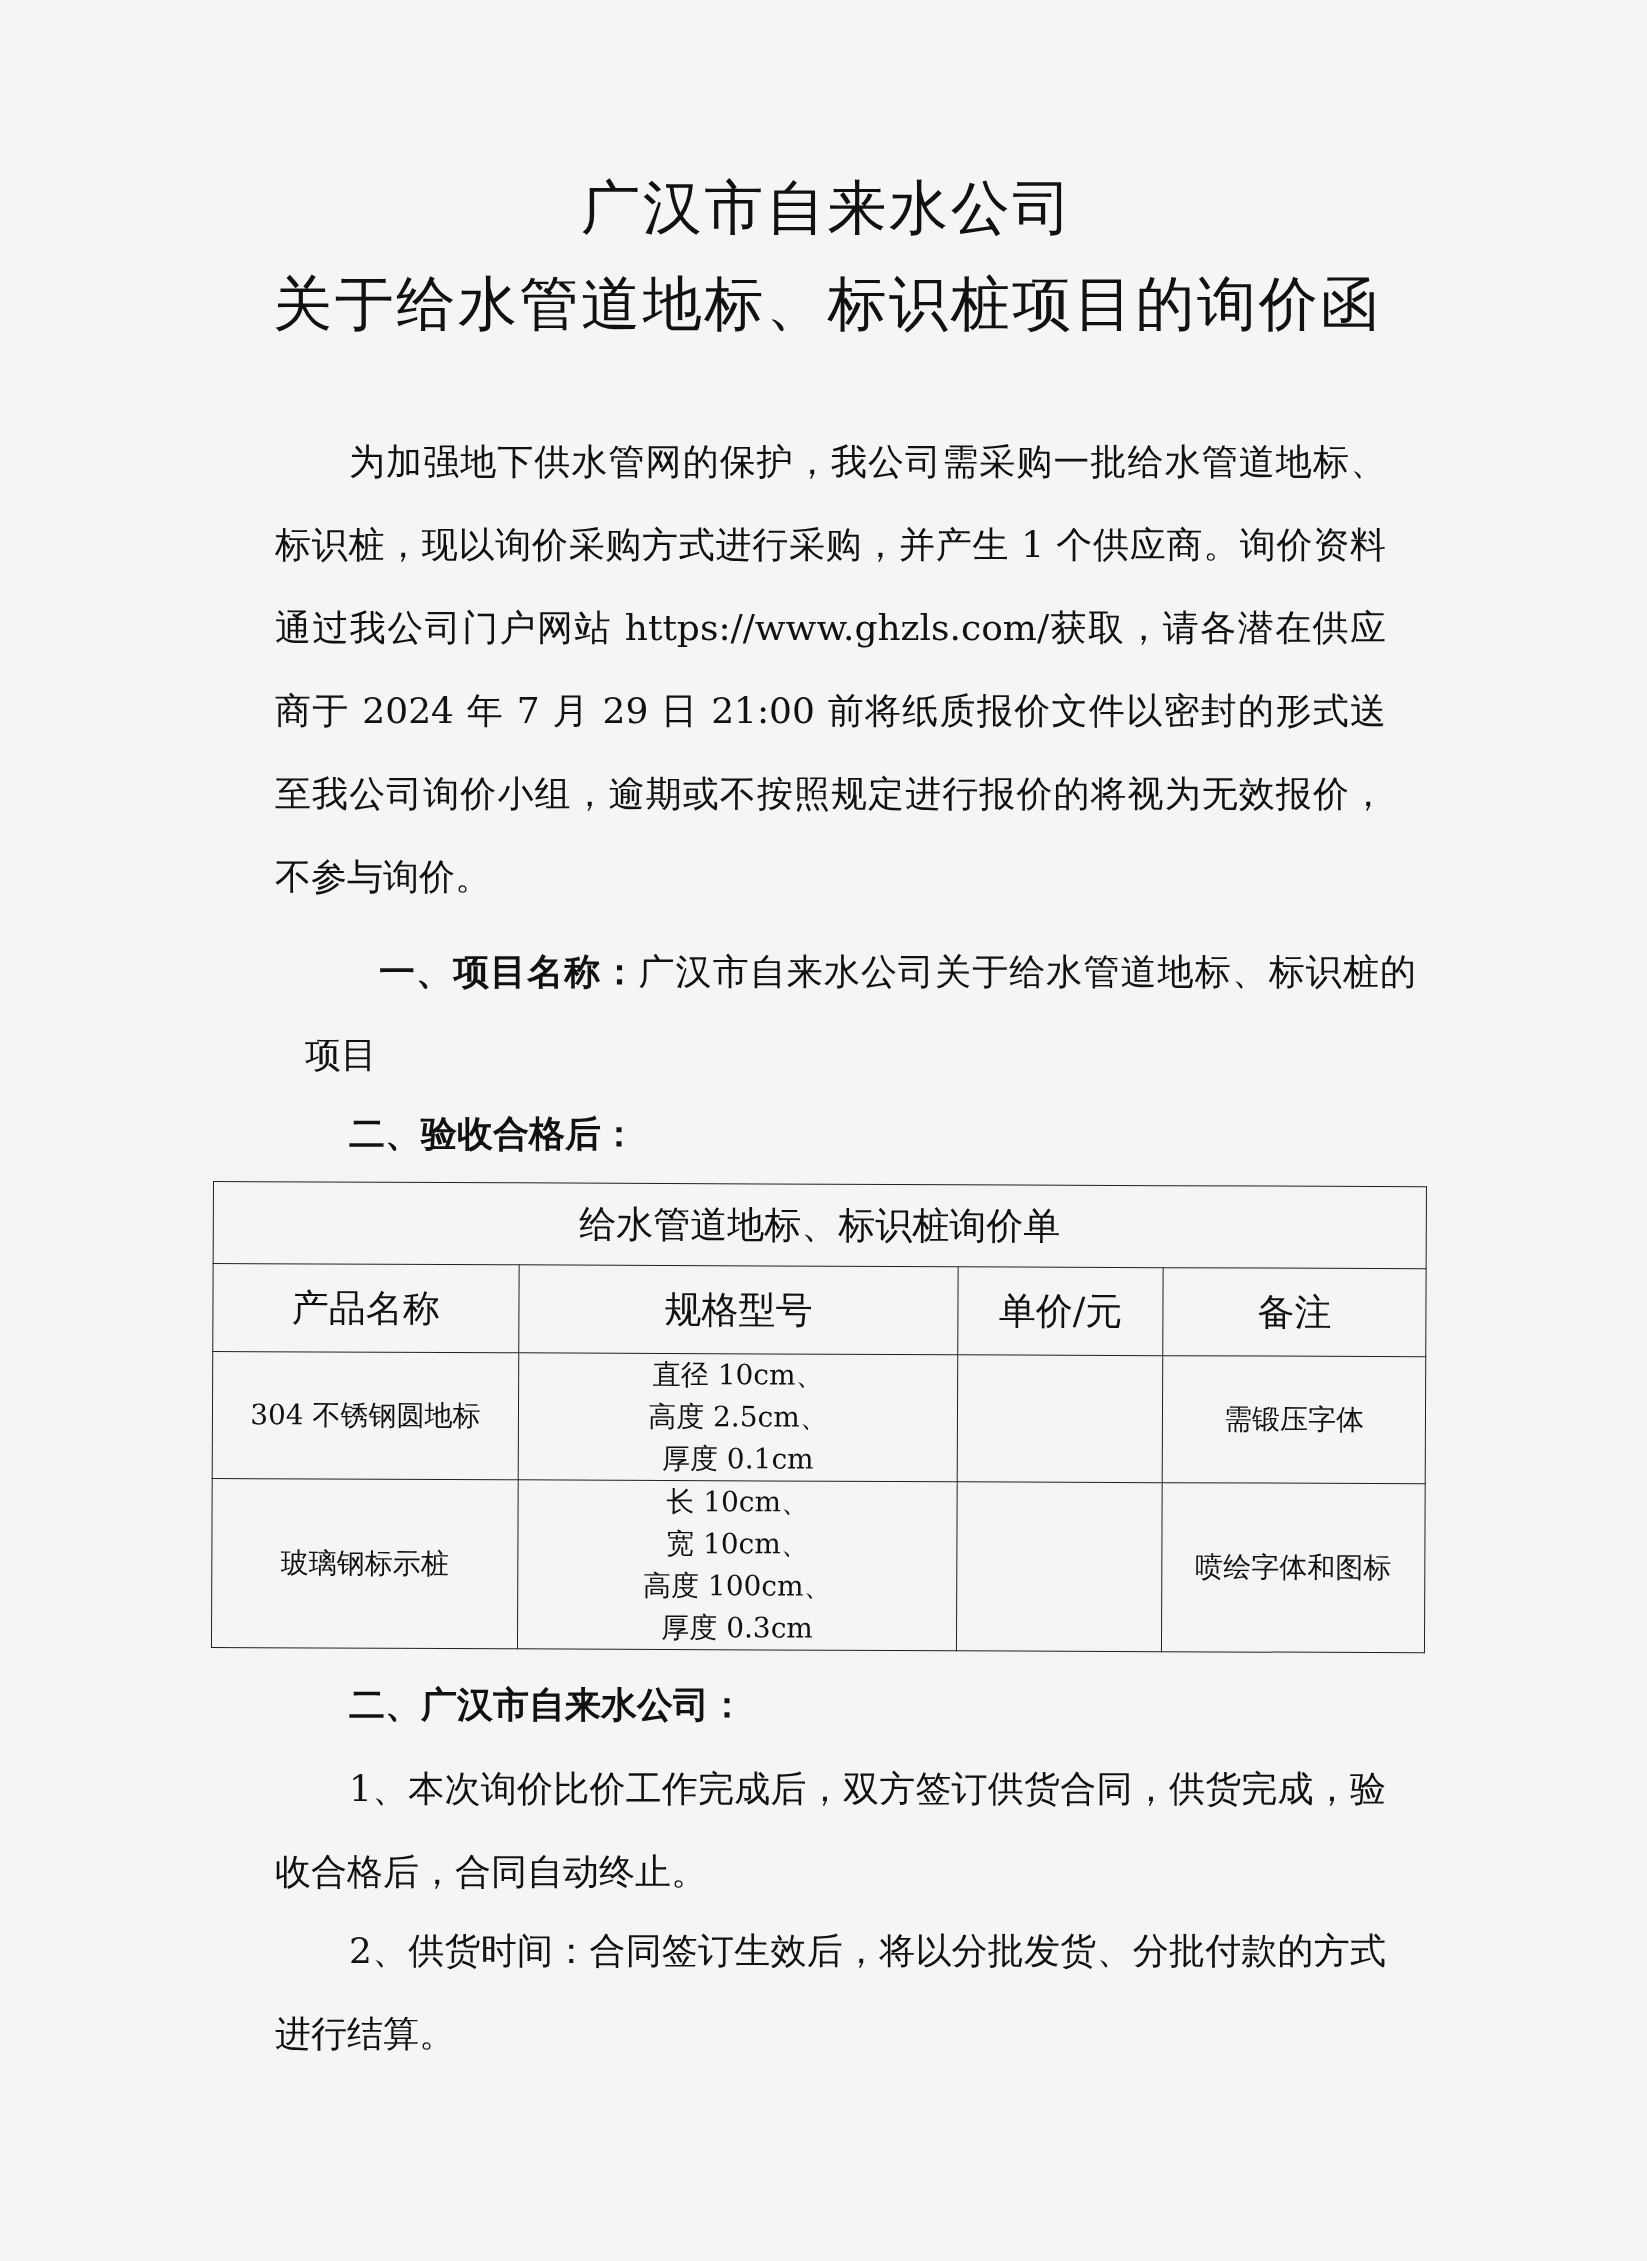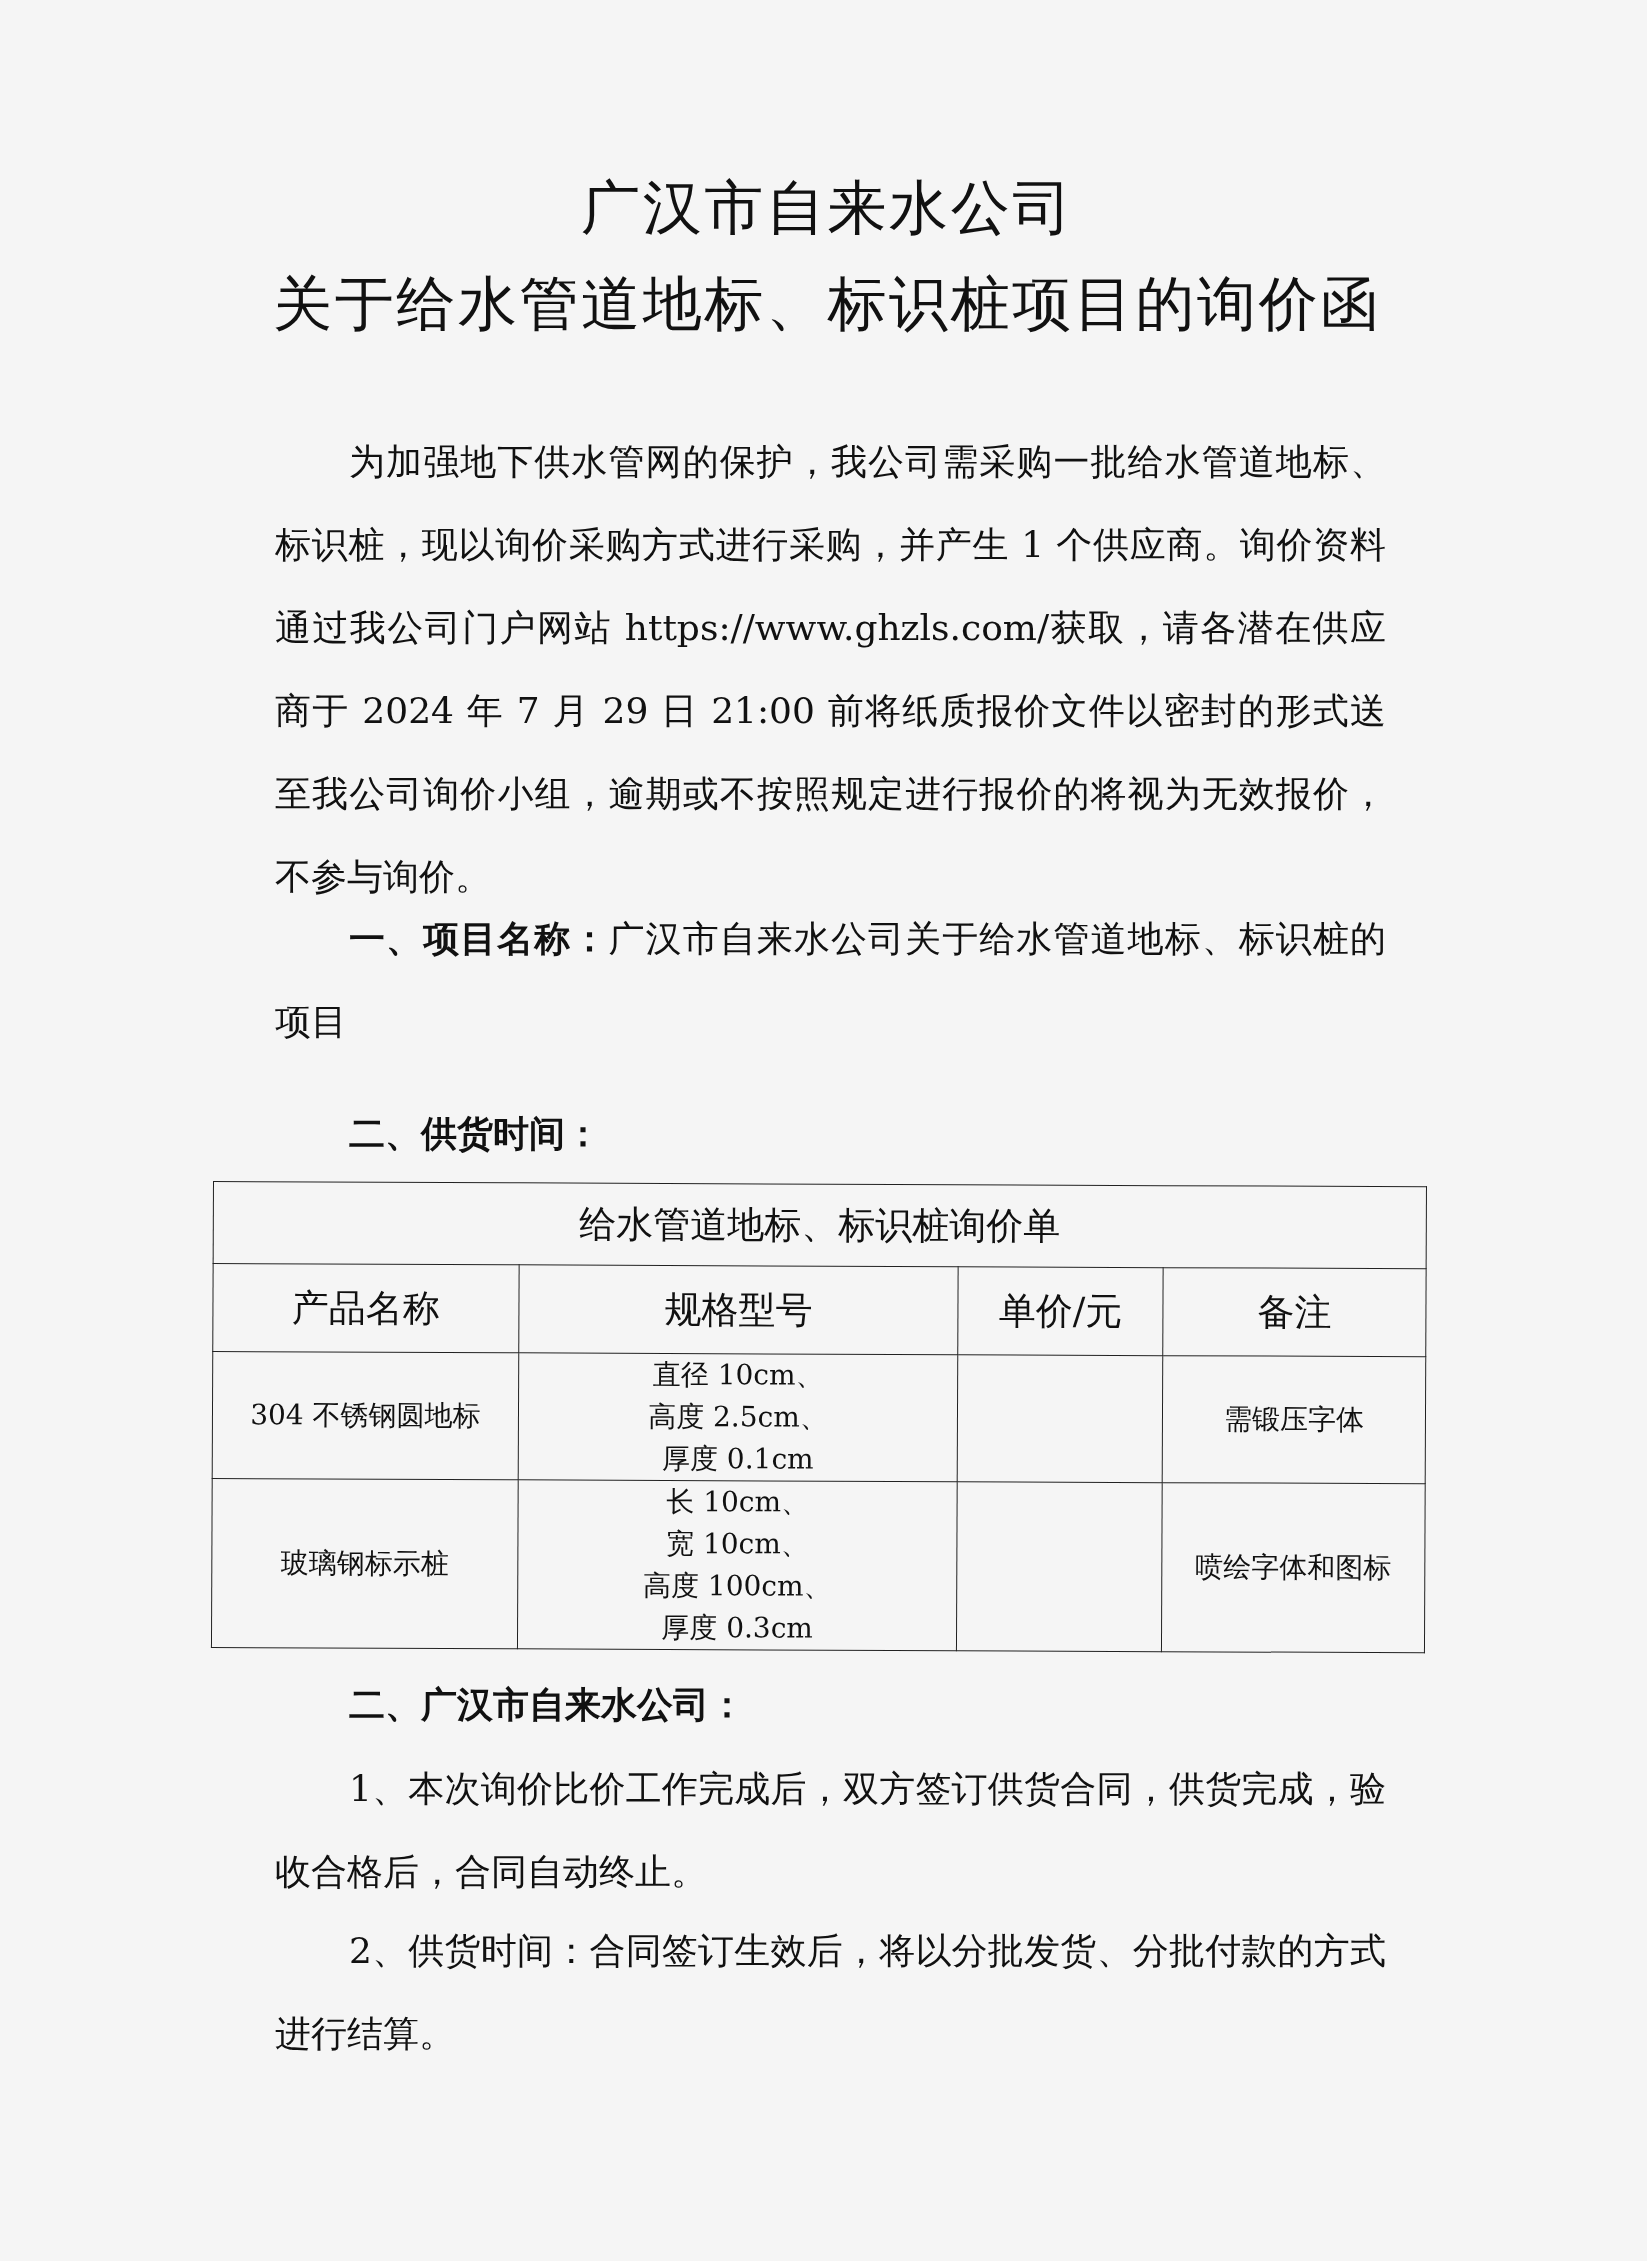--- a/index.html
+++ b/index.html
@@ -40,21 +40,21 @@
       left: 275px;
       width: 1111px;
       font-size: 36px;
       line-height: 83px;
       margin: 0;
       text-align: justify;
       text-justify: inter-character;
     }
     .para.indent { text-indent: 74px; }
     .intro { top: 420px; }
-    .section-1 { top: 897px; }
+    .section-1 { top: 930px; margin-left: 30px; }
     .section-2-heading { top: 1092px; }
     .heading-strong { font-family: "DejaVu Sans", "Liberation Sans", sans-serif; font-weight: bold; }
 
     table.quote {
       position: absolute;
       left: 213px;
       top: 1181px;
       width: 1214px;
       border-collapse: collapse;
       font-size: 28px;
@@ -88,21 +88,21 @@
 
 <div class="page">
 
   <h1 class="title title-1">广汉市自来水公司</h1>
   <h1 class="title title-2">关于给水管道地标、标识桩项目的询价函</h1>
 
   <p class="para indent intro">为加强地下供水管网的保护，我公司需采购一批给水管道地标、标识桩，现以询价采购方式进行采购，并产生 1 个供应商。询价资料通过我公司门户网站 https://www.ghzls.com/获取，请各潜在供应商于 2024 年 7 月 29 日 21:00 前将纸质报价文件以密封的形式送至我公司询价小组，逾期或不按照规定进行报价的将视为无效报价，不参与询价。</p>
 
   <p class="para indent section-1"><span class="heading-strong">一、项目名称：</span><span>广汉市自来水公司关于给水管道地标、标识桩的项目</span></p>
 
-  <p class="para indent section-2-heading heading-strong">二、供货时间：</p>
+  <p class="para indent section-2-heading heading-strong">二、验收合格后：</p>
 
   <table class="quote">
     <tbody>
         <tr>
       <td class="caption-cell" colspan="4">给水管道地标、标识桩询价单</td>
     </tr>
     <tr class="hdr-row">
       <th class="col-name">产品名称</th>
       <th class="col-spec">规格型号</th>
       <th class="col-price">单价/元</th>

